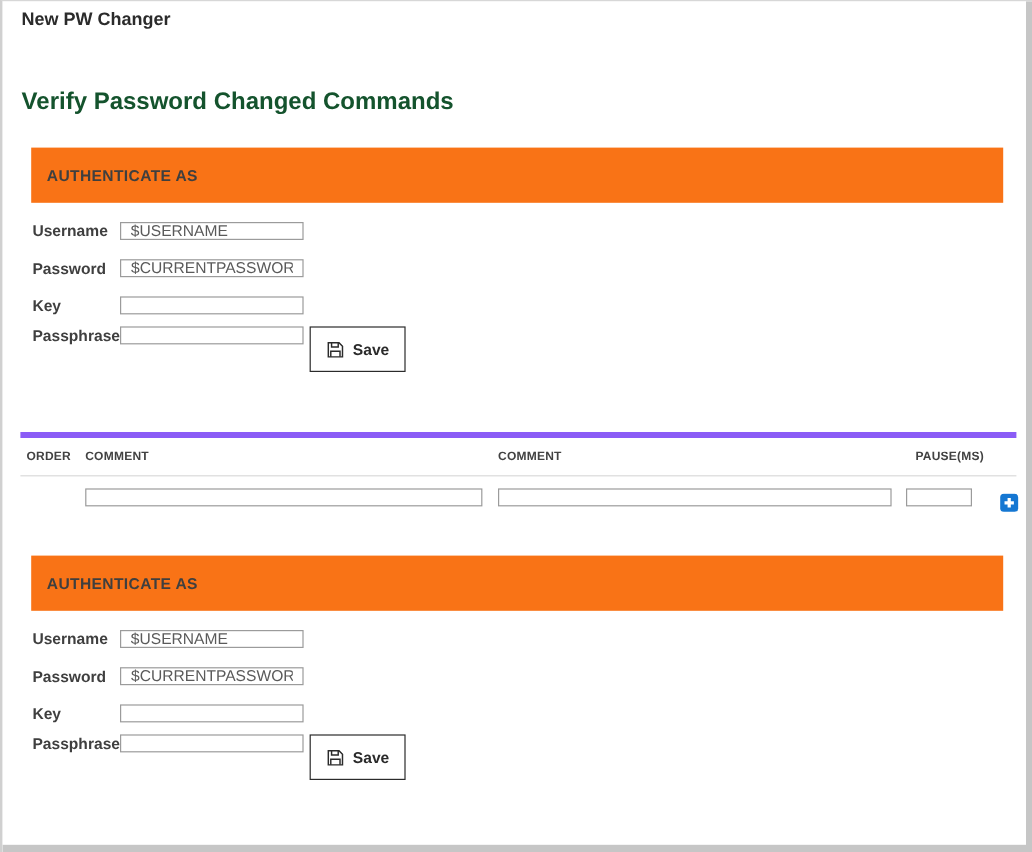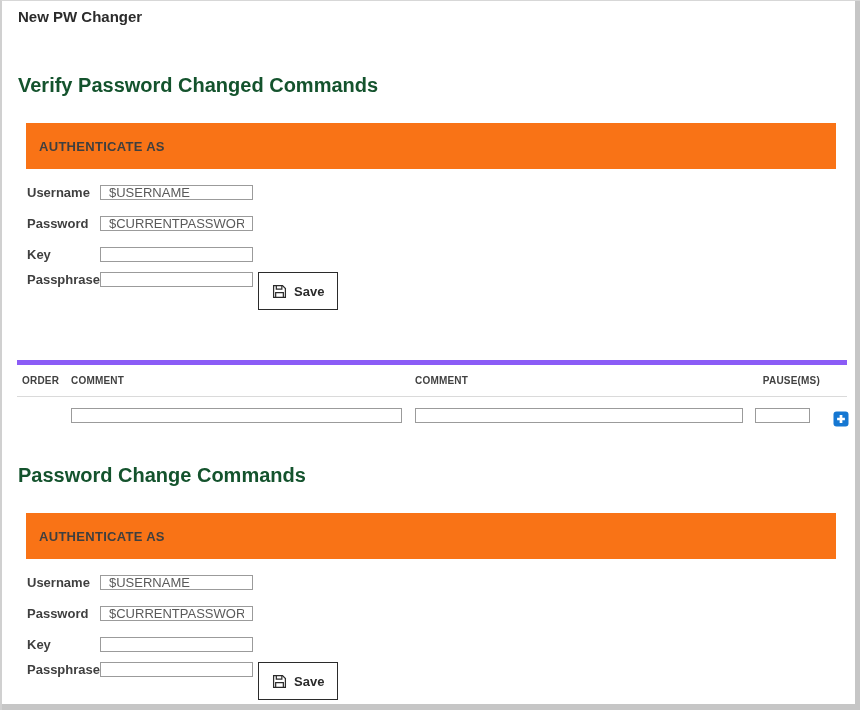--- a/index.html
+++ b/index.html
@@ -123,21 +123,20 @@
         <span>
           <svg width="16" height="16" viewBox="0 0 16 16">
             <rect x="0.5" y="0.5" width="15" height="15" rx="3" fill="#1577d2"></rect>
             <path d="M8 4.1 V11.9 M4.1 8 H11.9" stroke="#ffffff" stroke-width="2.7"></path>
           </svg>
         </span>
       </button>
     </div>
   </div>
 
-  <div class="section-heading heading-change">Password Change Commands</div>
 
   <div class="auth-bar">
     <span class="auth-bar-label">AUTHENTICATE AS</span>
   </div>
 
   <div class="auth-form">
     <div class="field-row">
       <span class="field-label">Username</span>
       <input class="text-input" type="text" value="$USERNAME" style="">
     </div>

